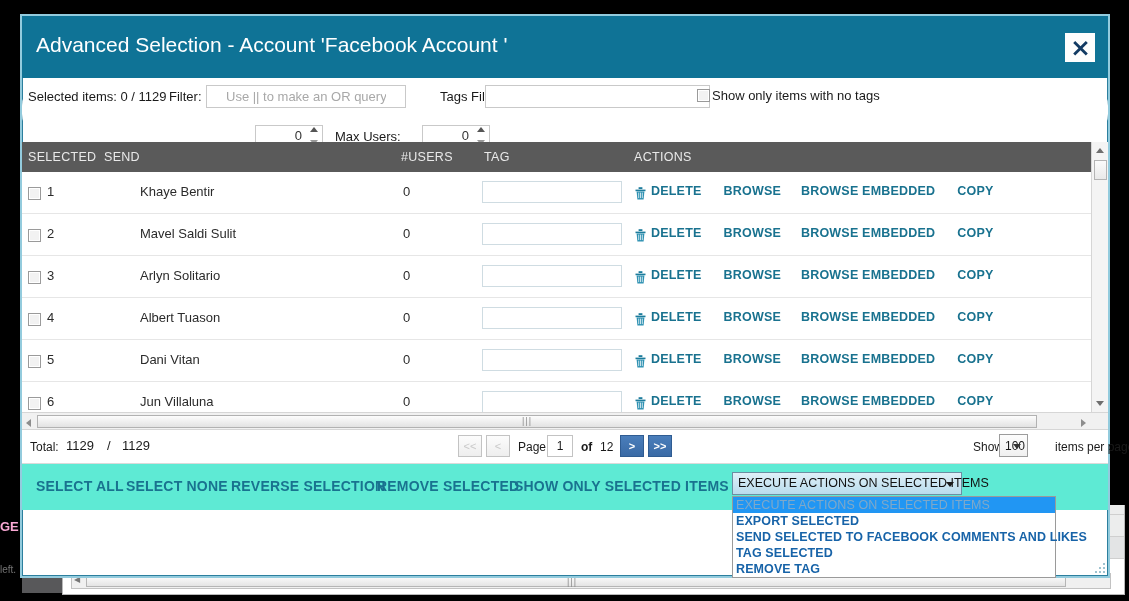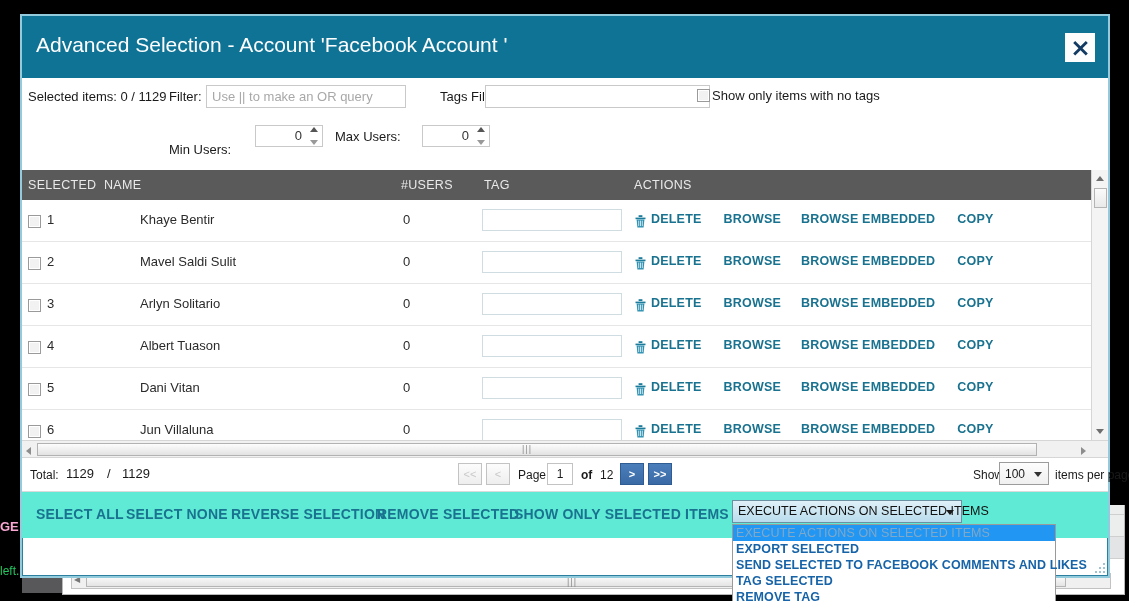--- a/index.html
+++ b/index.html
@@ -12,21 +12,21 @@
   }
 
   
   #bg-app { position: absolute; left: 0; top: 0; width: 1129px; height: 601px; background: #000; }
   .bg-sidebar {
     position: absolute; left: 22px; top: 508px; width: 55px; height: 85px;
     background: #58585a; color: #ffffff; font-size: 13px;
   }
   .bg-sidebar-sep { position:absolute; left:22px; top:551px; width:55px; height:2px; background:#2c8fb5; }
   .bg-side-label-1 { position: absolute; left: 0px; top: 519px; color:#f9a8d4; font-size:13px; font-weight:bold; }
-  .bg-side-label-2 { position: absolute; left: 0px; top: 564px; color:#22c55e; font-size:12px; }
+  .bg-side-label-2 { position: absolute; left: 0px; top: 564px; color:#737373; font-size:10px; }
 
   .bg-panel {
     position: absolute; left: 62px; top: 505px; width: 1063px; height: 90px;
     background: #ffffff; border: 1px solid #b8b8b8; border-top: none;
     overflow: hidden;
   }
   .bg-row {
     position: relative; height: 22px; border-bottom: 1px solid #cfcfcf;
     background: #eceded; font-size: 13px; color: #333;
   }
@@ -66,32 +66,32 @@
     white-space: nowrap;
   }
   .close-btn {
     position: absolute; right: 13px; top: 17px; width: 30px; height: 29px;
     background: #fdfdfd; display: flex; align-items: center; justify-content: center;
     cursor: pointer;
   }
   .close-btn svg { display:block; }
 
   
-  .toolbar { position: relative; height: 92px; background: #ffffff; }
+  .toolbar { position: relative; height: 64px; background: #ffffff; border-radius: 28px; }
   .tb-text { position: absolute; font-size: 13px; color: #1a1a1a; white-space: nowrap; }
   .sel-items { left: 6px; top: 11px; }
   .lbl-filter { left: 147px; top: 11px; }
   .lbl-tags   { left: 398px; top: 11px; margin-left: 20px; }
   .lbl-min    { left: 147px; top: 51px; margin-top: 13px; }
   .lbl-max    { left: 313px; top: 51px; }
 
   .inp {
     position: absolute; background: #fff; border: 1px solid #c9c9c9;
     font-family: "Liberation Sans", sans-serif; font-size: 13px; color: #333;
-    padding: 2px 5px; outline: none;
+    padding: 2px 19px; outline: none;
   }
   .inp::placeholder { color: #a8a8a8; }
   .inp-filter { left: 184px; top: 7px; width: 200px; height: 23px; }
   .inp-tags   { left: 463px; top: 7px; width: 225px; height: 23px; }
 
   .spin { position: absolute; width: 68px; height: 22px; border: 1px solid #c9c9c9; background:#fff; }
   .spin .val { position: absolute; right: 20px; top: 2px; font-size: 13px; color: #333; }
   .spin .arrows {
     position: absolute; right: 3px; top: 1px; width: 11px; height: 18px;
     display: flex; flex-direction: column; justify-content: space-between; align-items:center;
@@ -196,21 +196,21 @@
   .pg-page-inp {
     position:absolute; left: 525px; top: 5px; width: 26px; height: 22px;
     border: 1px solid #c3c3c3; background:#fff; text-align:center;
     font-size: 12px; color:#1a1a1a; font-family:"Liberation Sans",sans-serif; padding:0;
   }
   .pg-of { left: 559px; top: 10px; font-weight: bold; }
   .pg-of-val { left: 578px; top: 10px; }
 
   .pg-show-lbl { left: 951px; top: 10px; }
   .pg-select {
-    position:absolute; left: 977px; top: 4px; width: 50px; height: 23px;
+    position:absolute; left: 977px; top: 4px; width: 29px; height: 23px;
     border:1px solid #9c9c9c; background: linear-gradient(#fdfdfd,#f0f0f0);
     font-size: 12px; color:#1a1a1a;
   }
   .pg-select .v { position:absolute; left:5px; top:4px; }
   .pg-select .car { position:absolute; right:6px; top:9px; width:0;height:0;border-left:4px solid transparent;border-right:4px solid transparent;border-top:5px solid #333;}
   .pg-items-lbl { left: 1033px; top: 10px; }
 
   
   .actionbar { position: relative; height: 46px; background: #5eead4; }
   .sel-act {
@@ -317,21 +317,21 @@
       <span class="arrows">
           <i class="up"></i>
           <i class="dn"></i>
         </span>
     </div>
   </div>
 
   <div class="table-wrap">
     <div class="thead">
       <span class="th-selected">SELECTED</span>
-      <span class="th-name">NAME</span>
+      <span class="th-name">SEND</span>
       <span class="th-users">#USERS</span>
       <span class="th-tag">TAG</span>
       <span class="th-actions">ACTIONS</span>
     </div>
 
     <div class="tbody" id="tbody">
         <div class="trow">
           <span class="r-cb"></span>
           <span class="r-idx">1</span>
           <span class="r-name">Khaye Bentir</span>

